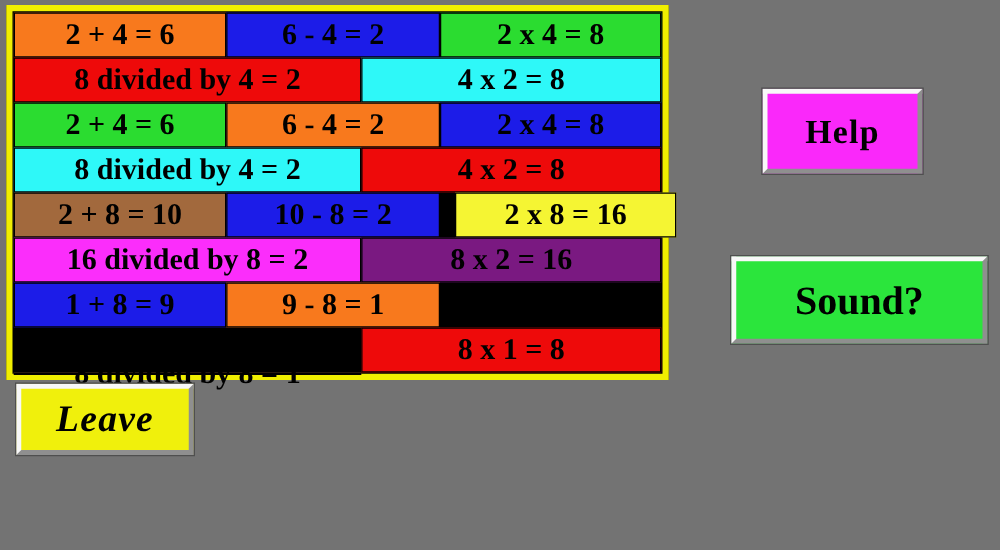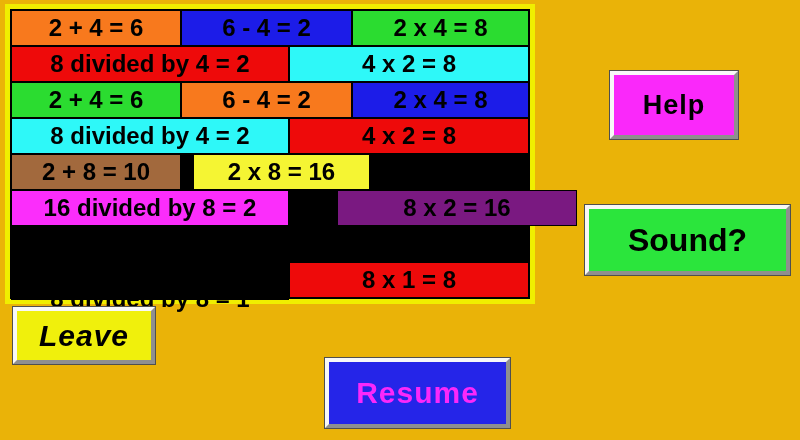--- a/index.html
+++ b/index.html
@@ -4,23 +4,23 @@
 <style>
   html, body {
     margin: 0;
     padding: 0;
     background: #000000;
   }
   #canvas {
     position: relative;
     width: 800px;
     height: 440px;
-    background: #eab308;
+    background: #737373;
     overflow: hidden;
-    font-family: Liberation Sans, sans-serif;
+    font-family: Liberation Serif, serif;
   }
 
   
   .grid {
     position: absolute;
     left: 5px;
     top: 4px;
     width: 530px;
     height: 300px;
     box-sizing: border-box;
@@ -85,35 +85,37 @@
         <div class="grid-cell" style="background: rgb(43, 220, 48); width: 170px;">2 + 4 = 6</div>
         <div class="grid-cell" style="background: rgb(248, 121, 29); width: 171px;">6 - 4 = 2</div>
         <div class="grid-cell" style="background: rgb(28, 28, 232); width: 177px;">2 x 4 = 8</div>
       </div>
       <div class="grid-row">
         <div class="grid-cell" style="background: rgb(46, 248, 248); width: 278px;">8 divided by 4 = 2</div>
         <div class="grid-cell" style="background: rgb(238, 10, 10); width: 240px;">4 x 2 = 8</div>
       </div>
       <div class="grid-row">
         <div class="grid-cell" style="background: rgb(162, 105, 61); width: 170px;">2 + 8 = 10</div>
+        <div class="grid-cell" style="background: rgb(28, 28, 232); width: 171px;">10 - 8 = 2</div>
         <div class="grid-cell" style="background: rgb(245, 245, 51); width: 177px; margin-left: 12px;">2 x 8 = 16</div>
       </div>
       <div class="grid-row">
         <div class="grid-cell" style="background: rgb(251, 45, 251); width: 278px; text-align: right;">16 divided by 8 = 2</div>
-        <div class="grid-cell" style="background: rgb(122, 25, 129); width: 240px; margin-left: 48px;">8 x 2 = 16</div>
+        <div class="grid-cell" style="background: rgb(122, 25, 129); width: 240px;">8 x 2 = 16</div>
       </div>
       <div class="grid-row">
+        <div class="grid-cell" style="background: rgb(28, 28, 232); width: 170px;">1 + 8 = 9</div>
+        <div class="grid-cell" style="background: rgb(248, 121, 29); width: 171px;">9 - 8 = 1</div>
       </div>
       <div class="grid-row">
         <div class="grid-cell" style="background: rgb(162, 105, 61); width: 278px; margin-top: 36px;">8 divided by 8 = 1</div>
         <div class="grid-cell" style="background: rgb(238, 10, 10); width: 240px; text-align: right;">8 x 1 = 8</div>
       </div>
     </div>
 
   <div class="game-btn" id="sound-btn" style="background: rgb(43, 229, 60); color: rgb(0, 0, 0);">Sound?</div>
 
   <div class="game-btn" id="help-btn" style="background: rgb(250, 40, 250); color: rgb(0, 0, 0);">Help</div>
 
   <div class="game-btn" id="leave-btn" style="background: rgb(240, 240, 12); color: rgb(0, 0, 0);">Leave</div>
 
-  <div class="game-btn" id="resume-btn" style="background: rgb(37, 37, 232); color: rgb(250, 40, 250);">Resume</div>
 
 </div>
 
 </body></html>

